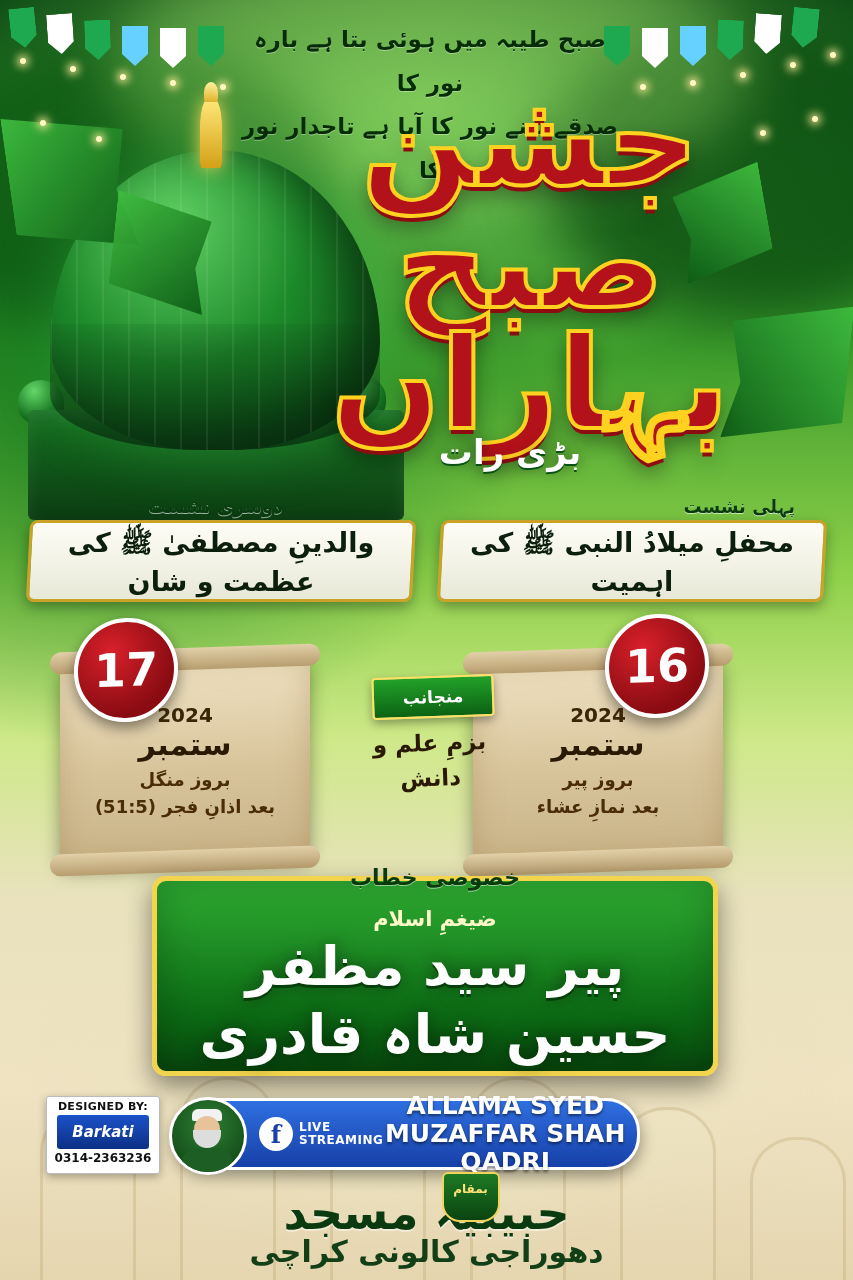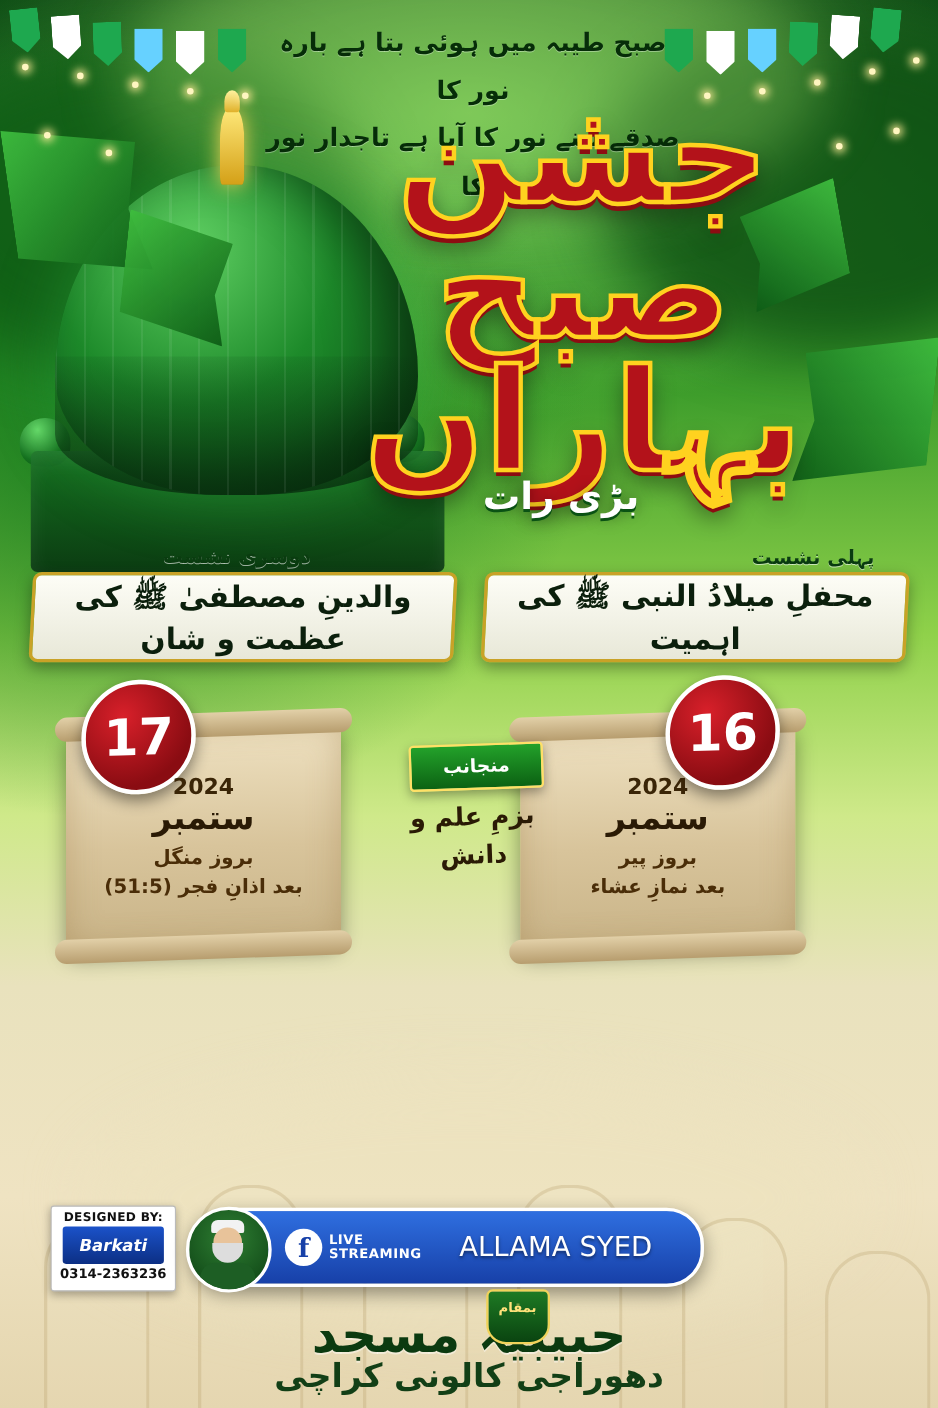--- a/index.html
+++ b/index.html
@@ -228,21 +228,21 @@
   .avatar .beard{position:absolute;left:21px;top:30px;width:28px;height:18px;border-radius:0 0 14px 14px;background:#ddd;}
   .avatar .body{position:absolute;left:10px;top:48px;width:50px;height:26px;border-radius:14px 14px 0 0;background:#1d5e24;}
   .fb{
     margin-left:84px;width:34px;height:34px;border-radius:50%;
     background:#ffffff;color:#1740a8;font-size:24px;font-weight:bold;
     display:flex;align-items:center;justify-content:center;font-family:"DejaVu Serif", serif;
   }
   .live-word{margin-left:6px;font-size:12px;font-weight:bold;color:#ffffff;letter-spacing:.5px;
     display:flex;flex-direction:column;line-height:1.05;}
   .live-name{
-    flex:1;text-align:center;color:#ffffff;font-size:25px;font-weight:normal;line-height:1.12;
+    flex:1;text-align:center;color:#ffffff;font-size:25px;font-weight:bold;line-height:1.12;
     text-shadow:0 2px 3px rgba(0,0,0,.5);padding-right:10px;
   }
 
   
   .venue{
     position:absolute;left:0;top:1186px;width:853px;text-align:center;
   }
   .venue .crest{
     position:absolute;left:50%;top:-14px;transform:translateX(-50%);
     width:54px;height:46px;background:linear-gradient(180deg,#1e7a24,#0a4410);
@@ -384,20 +384,25 @@
       <div class="year">2024</div>
       <div class="month urdu">ستمبر</div>
       <div class="note urdu">بروز منگل</div>
       <div class="note urdu">بعد اذانِ فجر (5:15)</div>
     </div>
   </div>
 
   <div class="center-badge urdu">منجانب</div>
   <div class="center-text urdu">بزمِ علم و دانش</div>
 
+  <div class="speaker-panel">
+    <div class="sp-label urdu">خصوصی خطاب</div>
+    <div class="sp-small urdu">ضیغمِ اسلام</div>
+    <div class="sp-name urdu">پیر سید مظفر حسین شاہ قادری</div>
+  </div>
 
   <div class="designer">
     <div class="d-title">DESIGNED BY:</div>
     <div class="d-logo">Barkati</div>
     <div class="d-phone">0314-2363236</div>
   </div>
 
   <div class="livebar">
     <div class="avatar">
       <div class="body"></div>
@@ -405,20 +410,21 @@
       <div class="face"></div>
       <div class="beard"></div>
     </div>
     <div class="fb">f</div>
     <div class="live-word">
       <span>LIVE</span>
       <span>STREAMING</span>
     </div>
     <div class="live-name">
       <div>ALLAMA SYED</div>
+      <div>MUZAFFAR SHAH QADRI</div>
     </div>
   </div>
 
   <div class="venue">
     <div class="crest">
       <span class="urdu">بمقام</span>
     </div>
     <div class="vname urdu">حبیبیہ مسجد</div>
     <div class="vaddr urdu">دھوراجی کالونی کراچی</div>
   </div>

